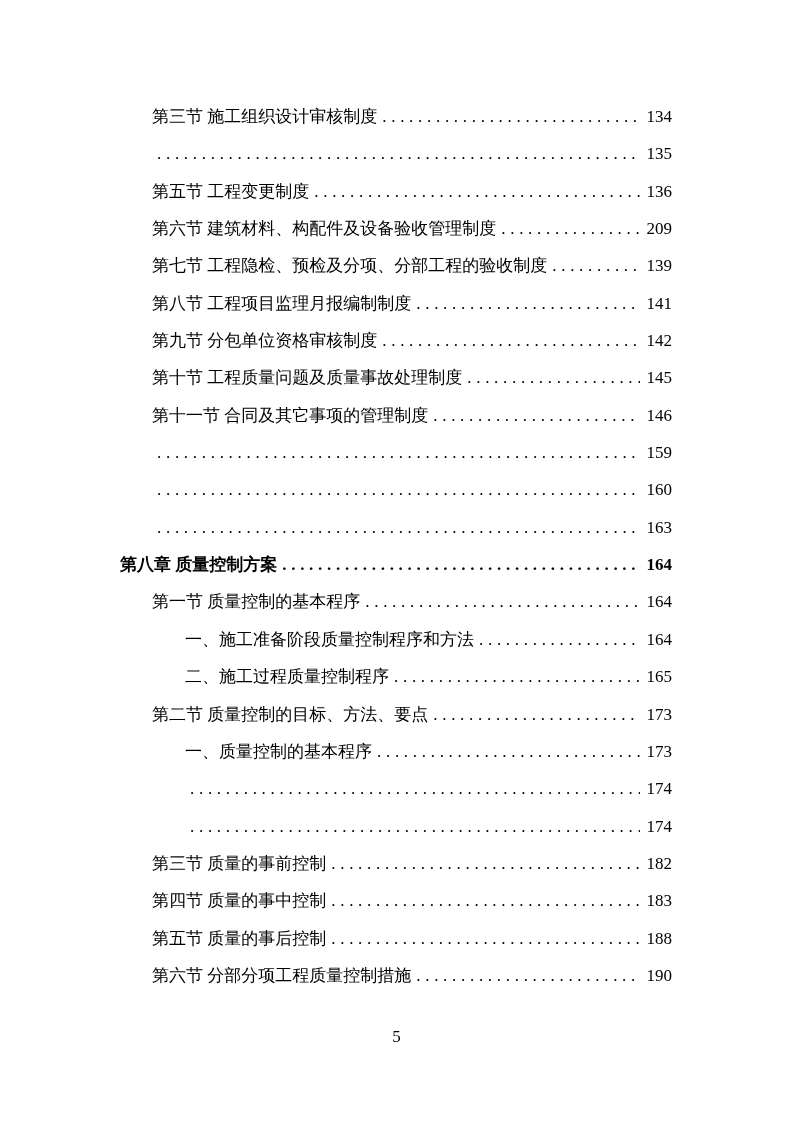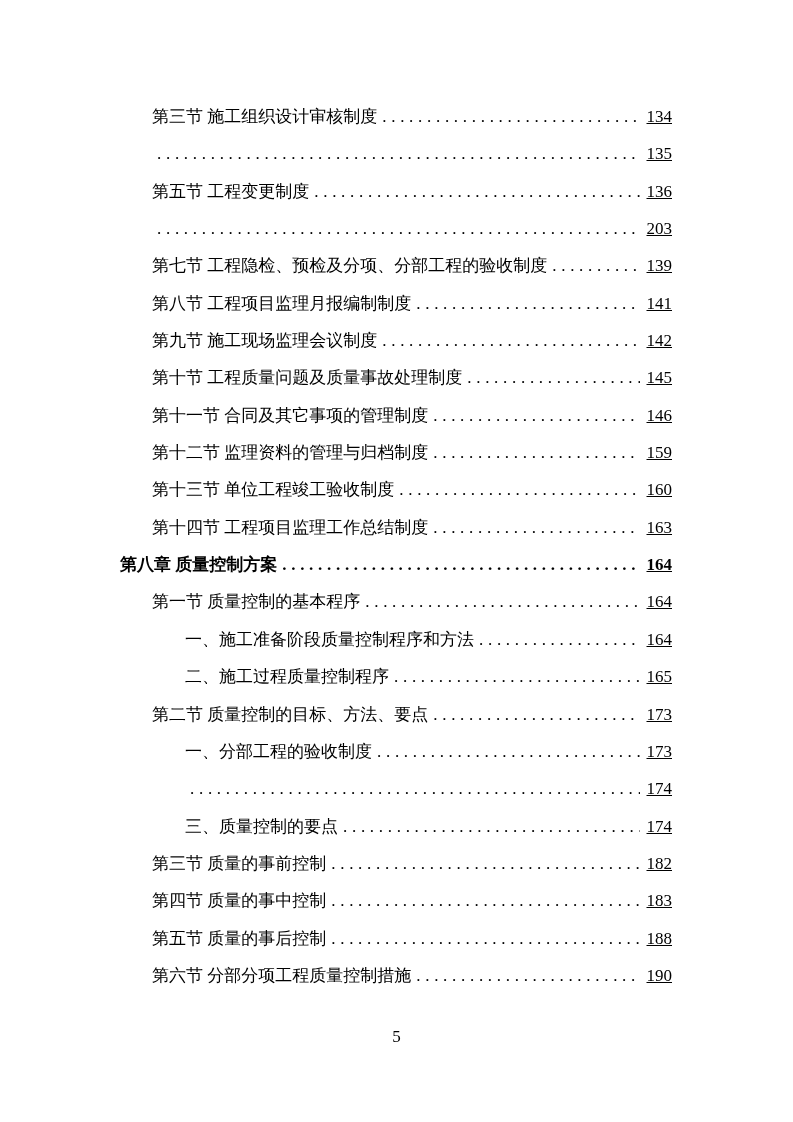--- a/index.html
+++ b/index.html
@@ -57,21 +57,20 @@
     min-width: 12px;
   }
   .toc-dots::before {
     content: "................................................................................";
     letter-spacing: 4.7px;
   }
   .toc-page {
     flex: 0 0 auto;
     margin-left: 7px;
     text-align: right;
-    text-decoration: underline;
   }
   .footer {
     position: absolute;
     top: 1026px;
     left: 0;
     width: 793px;
     text-align: center;
     font-size: 17px;
     line-height: 22px;
   }
@@ -89,60 +88,58 @@
       <div class="toc-row level-2">
     <span class="toc-dots"></span>
     <span class="toc-page">135</span>
   </div>
       <div class="toc-row level-2">
     <span class="toc-text">第五节 工程变更制度</span>
     <span class="toc-dots"></span>
     <span class="toc-page">136</span>
   </div>
       <div class="toc-row level-2">
-    <span class="toc-dots"></span>
-    <span class="toc-page">203</span>
+    <span class="toc-text">第六节 建筑材料、构配件及设备验收管理制度</span>
+    <span class="toc-dots"></span>
+    <span class="toc-page">209</span>
   </div>
       <div class="toc-row level-2">
     <span class="toc-text">第七节 工程隐检、预检及分项、分部工程的验收制度</span>
     <span class="toc-dots"></span>
     <span class="toc-page">139</span>
   </div>
       <div class="toc-row level-2">
     <span class="toc-text">第八节 工程项目监理月报编制制度</span>
     <span class="toc-dots"></span>
     <span class="toc-page">141</span>
   </div>
       <div class="toc-row level-2">
-    <span class="toc-text">第九节 施工现场监理会议制度</span>
+    <span class="toc-text">第九节 分包单位资格审核制度</span>
     <span class="toc-dots"></span>
     <span class="toc-page">142</span>
   </div>
       <div class="toc-row level-2">
     <span class="toc-text">第十节 工程质量问题及质量事故处理制度</span>
     <span class="toc-dots"></span>
     <span class="toc-page">145</span>
   </div>
       <div class="toc-row level-2">
     <span class="toc-text">第十一节 合同及其它事项的管理制度</span>
     <span class="toc-dots"></span>
     <span class="toc-page">146</span>
   </div>
       <div class="toc-row level-2">
-    <span class="toc-text">第十二节 监理资料的管理与归档制度</span>
     <span class="toc-dots"></span>
     <span class="toc-page">159</span>
   </div>
       <div class="toc-row level-2">
-    <span class="toc-text">第十三节 单位工程竣工验收制度</span>
     <span class="toc-dots"></span>
     <span class="toc-page">160</span>
   </div>
       <div class="toc-row level-2">
-    <span class="toc-text">第十四节 工程项目监理工作总结制度</span>
     <span class="toc-dots"></span>
     <span class="toc-page">163</span>
   </div>
       <div class="toc-row level-1">
     <span class="toc-text">第八章 质量控制方案</span>
     <span class="toc-dots"></span>
     <span class="toc-page">164</span>
   </div>
       <div class="toc-row level-2">
     <span class="toc-text">第一节 质量控制的基本程序</span>
@@ -158,30 +155,29 @@
     <span class="toc-text">二、施工过程质量控制程序</span>
     <span class="toc-dots"></span>
     <span class="toc-page">165</span>
   </div>
       <div class="toc-row level-2">
     <span class="toc-text">第二节 质量控制的目标、方法、要点</span>
     <span class="toc-dots"></span>
     <span class="toc-page">173</span>
   </div>
       <div class="toc-row level-3">
-    <span class="toc-text">一、分部工程的验收制度</span>
+    <span class="toc-text">一、质量控制的基本程序</span>
     <span class="toc-dots"></span>
     <span class="toc-page">173</span>
   </div>
       <div class="toc-row level-3">
     <span class="toc-dots"></span>
     <span class="toc-page">174</span>
   </div>
       <div class="toc-row level-3">
-    <span class="toc-text">三、质量控制的要点</span>
     <span class="toc-dots"></span>
     <span class="toc-page">174</span>
   </div>
       <div class="toc-row level-2">
     <span class="toc-text">第三节 质量的事前控制</span>
     <span class="toc-dots"></span>
     <span class="toc-page">182</span>
   </div>
       <div class="toc-row level-2">
     <span class="toc-text">第四节 质量的事中控制</span>

